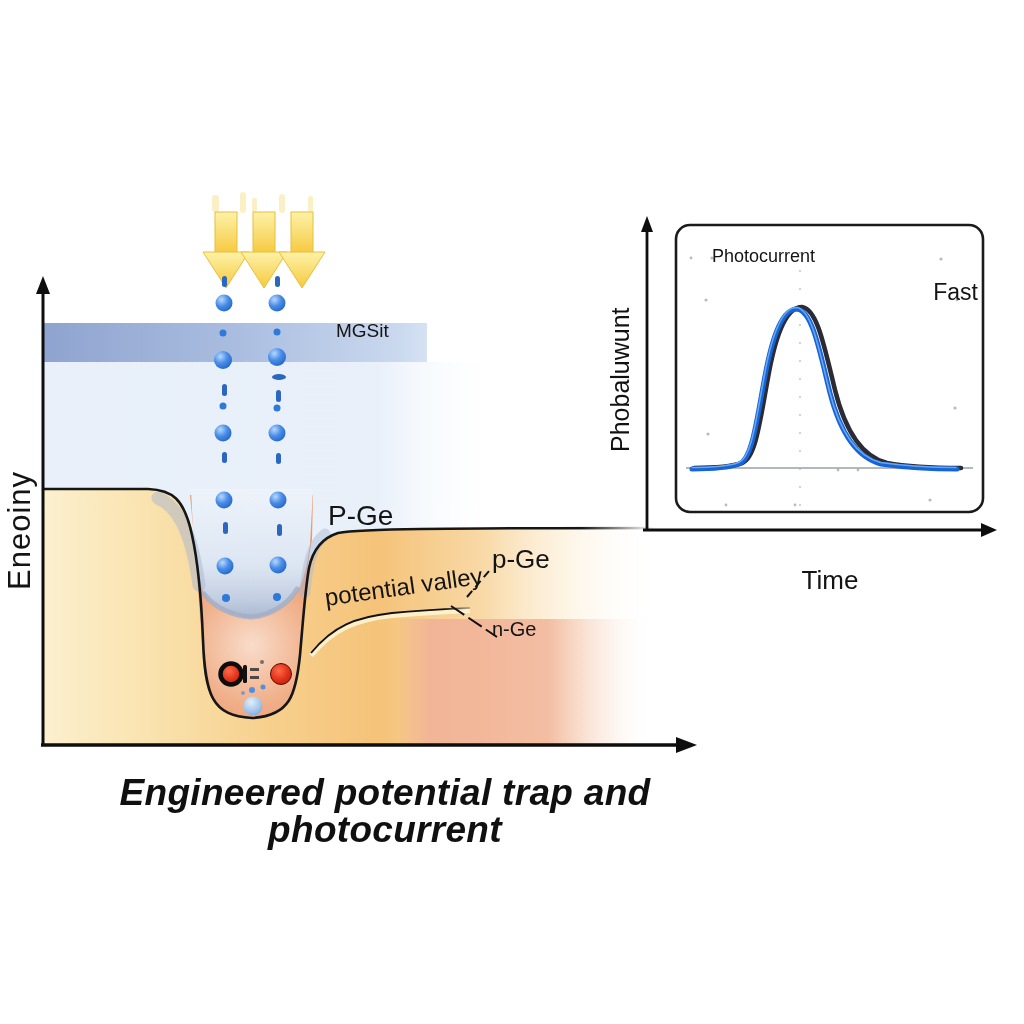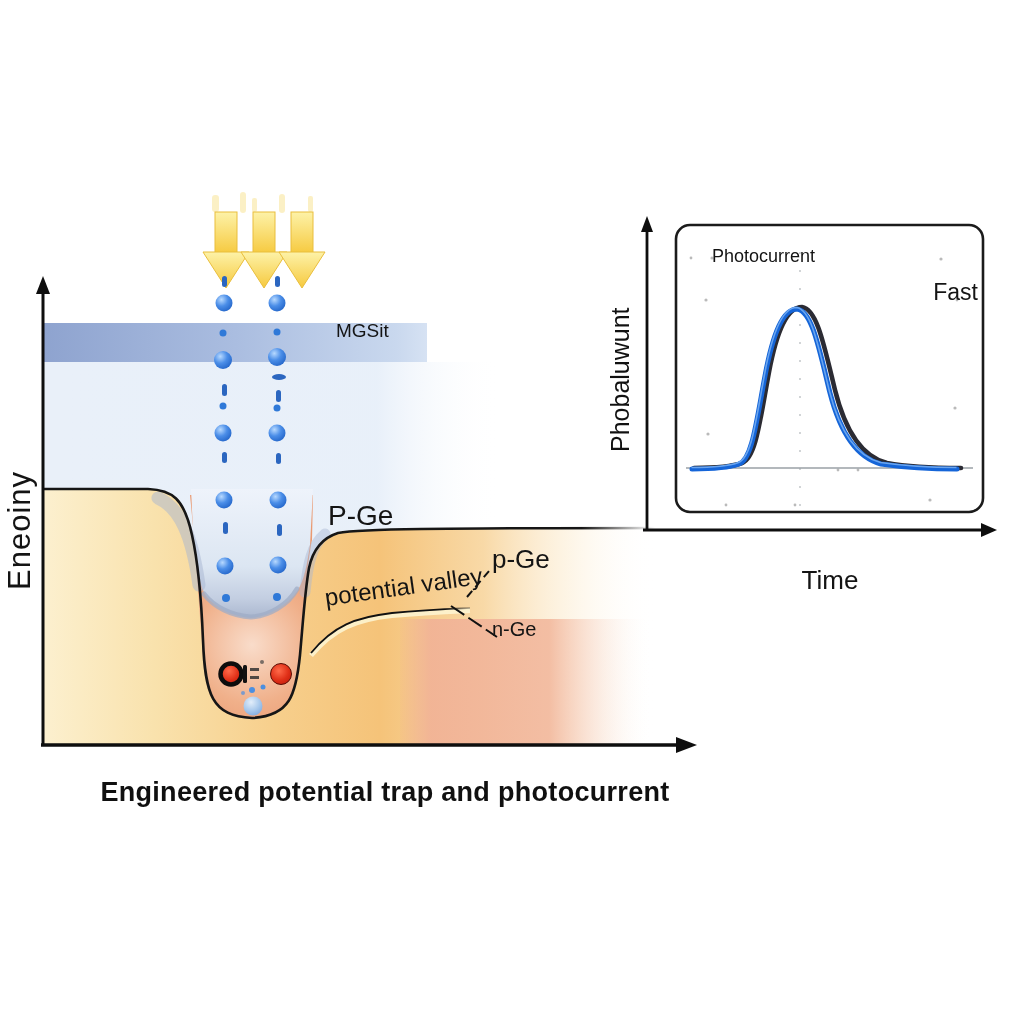--- a/index.html
+++ b/index.html
@@ -12,21 +12,21 @@
   .pge-big{left:328px;top:500px;font-size:28px;}
   .valley-label{left:325px;top:584px;font-size:24px;transform:rotate(-8deg);transform-origin:0 50%;}
   .pge-small{left:492px;top:544px;font-size:26px;}
   .nge-small{left:492px;top:618px;font-size:20px;}
   .inset-title{left:712px;top:246px;font-size:18px;}
   .inset-note{position:absolute;left:812px;top:280px;width:166px;z-index:2;
               font-size:23px;line-height:25.5px;text-align:right;color:#141414;}
   .inset-ylabel{left:606px;top:452px;font-size:25px;transform:rotate(-90deg);transform-origin:0 0;z-index:2;position:absolute;}
   .inset-xlabel{left:780px;top:545px;width:100px;text-align:center;font-size:26px;margin-top:20px;}
   .caption{position:absolute;left:15px;top:774px;width:740px;z-index:2;text-align:center;
-           font-weight:600;font-size:27px;line-height:37px;color:#101010;letter-spacing:.3px;}
+           font-style:italic;font-weight:600;font-size:37px;line-height:37px;color:#101010;letter-spacing:.3px;}
 </style>
 </head>
 <body>
 
 <div id="stage">
 
 <svg id="gfx" width="1024" height="1024" viewBox="0 0 1024 1024">
   <defs>
     <linearGradient id="gBand" x1="0" y1="0" x2="1" y2="0">
       <stop offset="0" stop-color="#8ea3cf"></stop>

